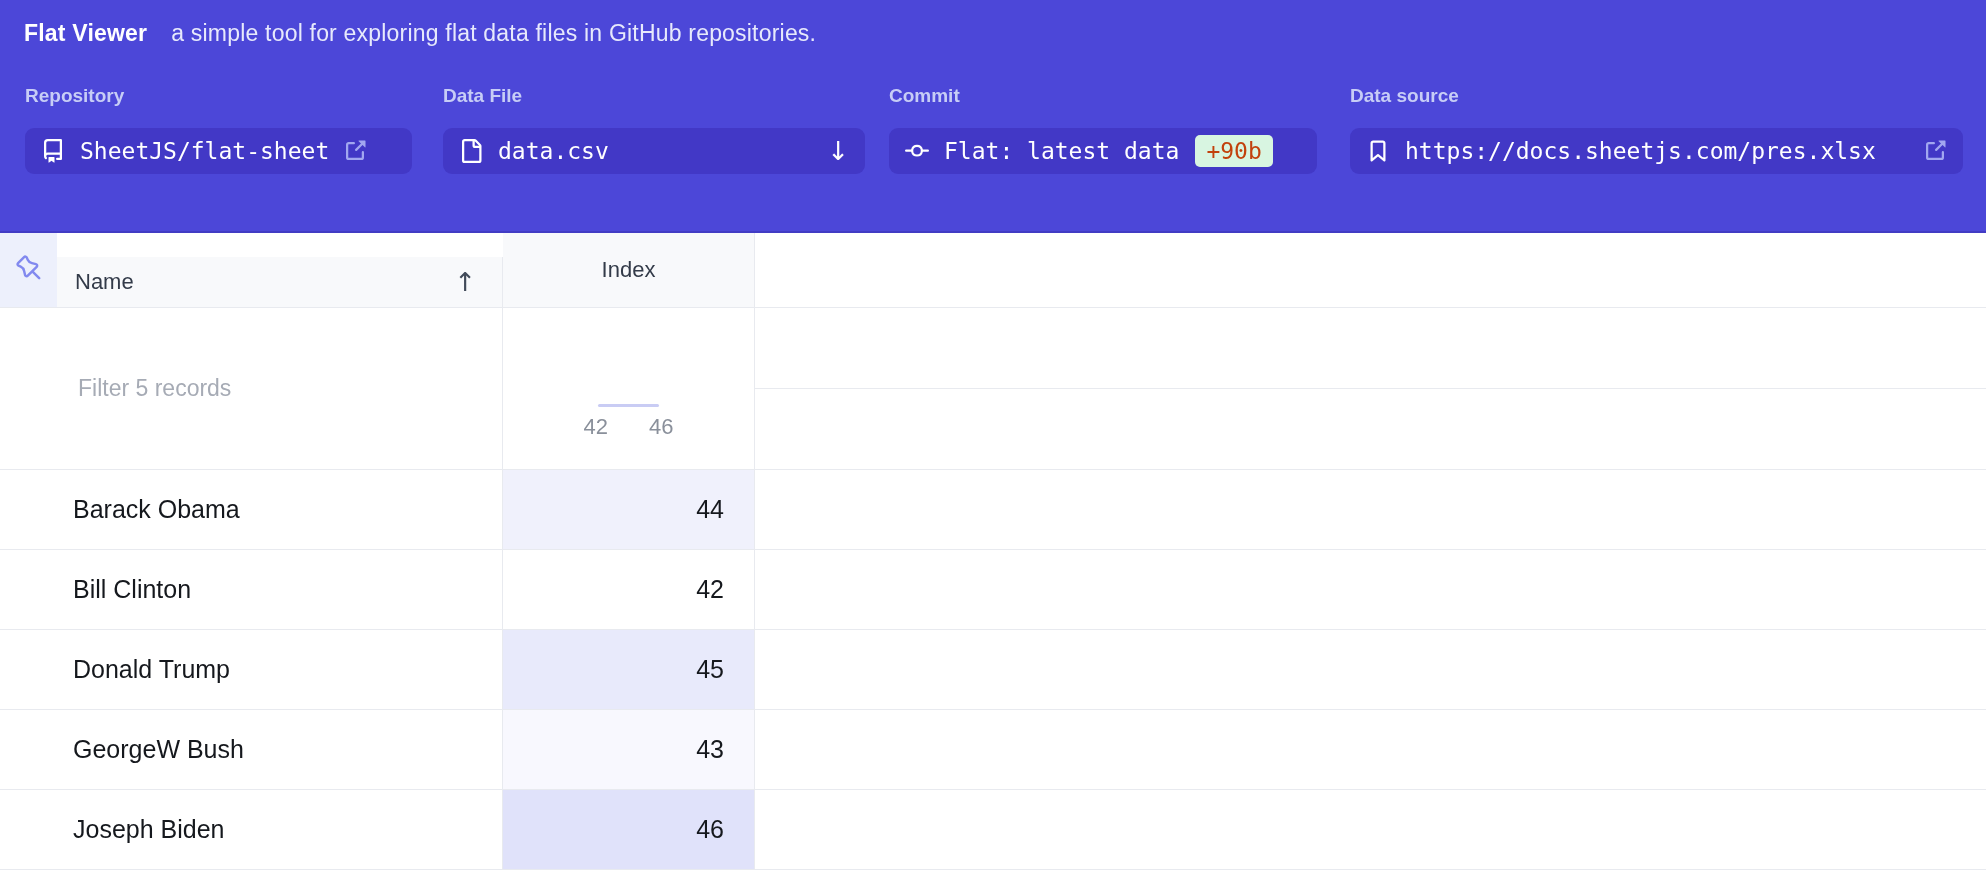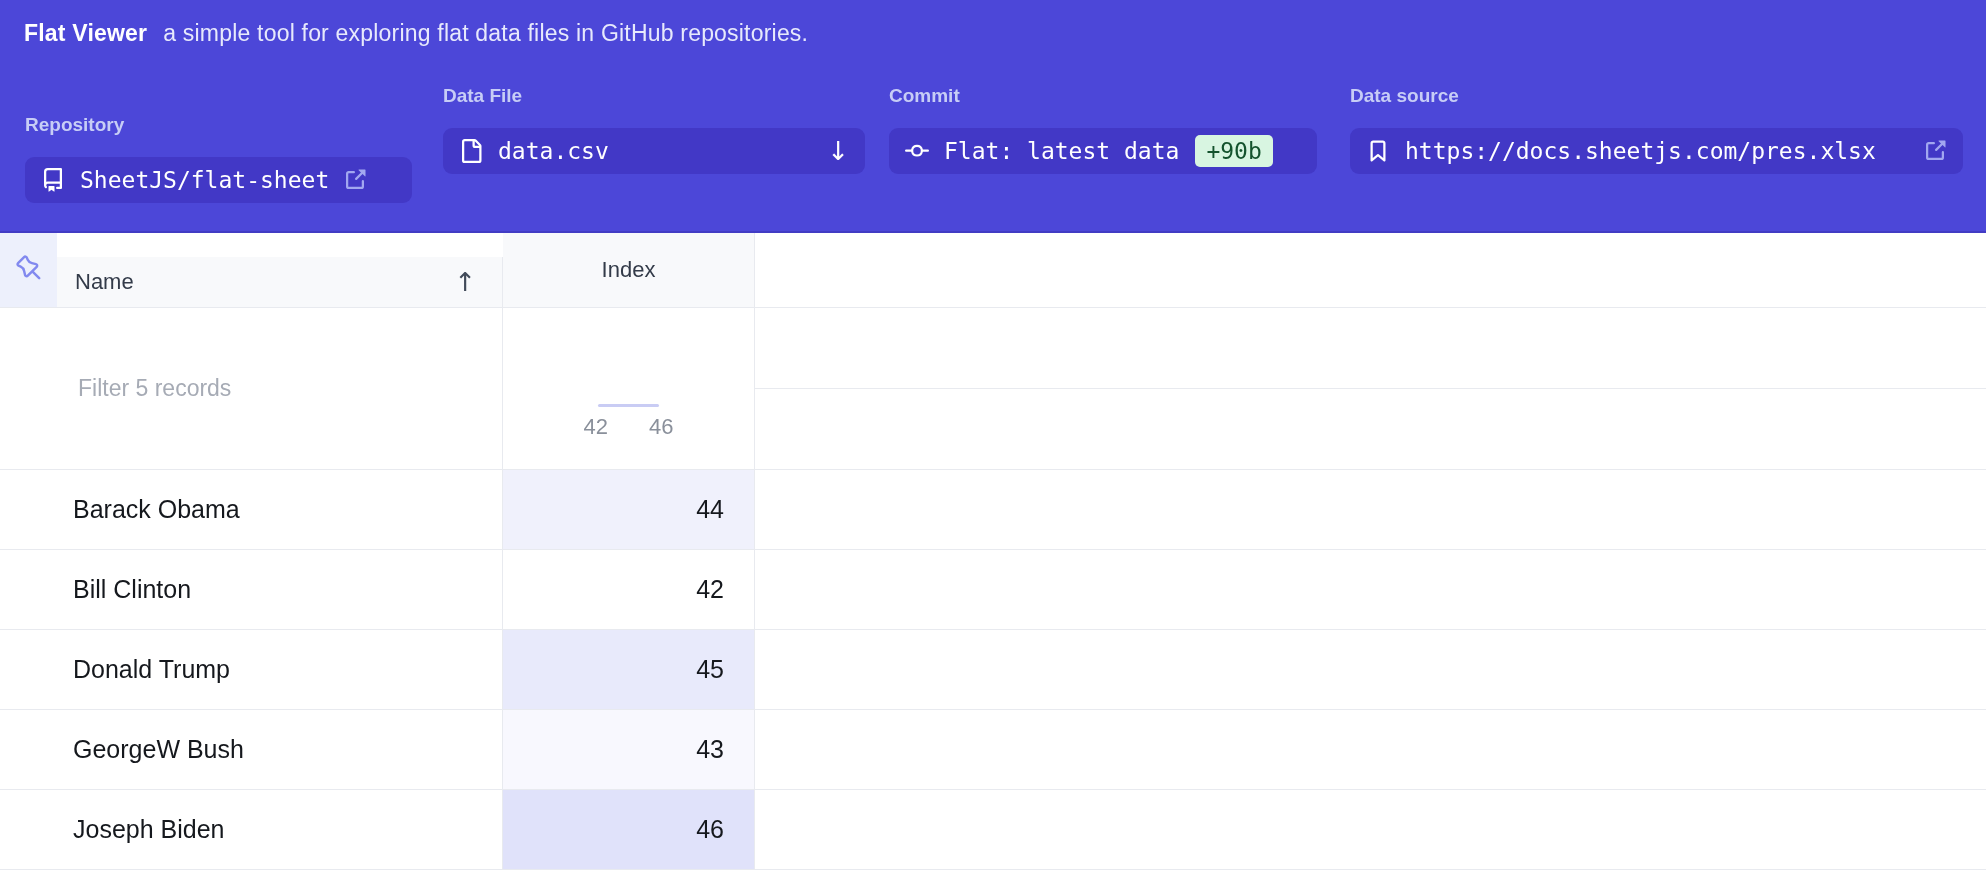--- a/index.html
+++ b/index.html
@@ -2,41 +2,41 @@
 <html><head>
 <meta charset="utf-8">
 <style>
   * { margin:0; padding:0; box-sizing:border-box; }
   html,body { width:1986px; height:888px; background:#ffffff; overflow:hidden;
               font-family:"Liberation Sans", sans-serif; }
 
   
   .app-header { height:233px; background:#4C47D8; border-bottom:2px solid #423CC4; }
   .title-line { padding:20px 0 0 24px; font-size:23px; color:#E7E9FC; letter-spacing:.2px; }
-  .title-line b { color:#ffffff; font-weight:700; margin-right:16px; }
+  .title-line b { color:#ffffff; font-weight:700; margin-right:24px; }
   .controls-row { display:flex; margin:38px 0 0 25px; }
   .control { display:flex; flex-direction:column; }
-  .control.c-repo   { width:387px; margin-right:31px;margin-top:29px; }
+  .control.c-repo   { width:387px; margin-right:31px; }
   .control.c-file   { width:422px; margin-right:24px; }
   .control.c-commit { width:428px; margin-right:33px; }
   .control.c-source { width:613px; }
   .control-label { font-size:19px; font-weight:700; color:#C7CDF6; margin-bottom:21px; }
   .control-button { height:46px; background:#4238C6; border-radius:9px; display:flex;
                     align-items:center; padding:16px 16px; cursor:pointer; }
   .control-button .btn-icon { width:24px; height:24px; flex:0 0 auto; margin-right:15px; }
   .control-button .btn-icon svg { width:24px; height:24px; display:block; fill:#ffffff; }
   .mono-value { font-family:"DejaVu Sans Mono", monospace; font-size:23px; color:#ffffff;
                 white-space:nowrap; }
   .trail-icon svg { width:24px; height:24px; display:block; fill:#A2A7F0; }
   .trail-near { margin-left:14px; }
   .trail-far  { margin-left:auto; }
   .down-arrow { margin-left:auto; color:#ffffff; font-size:26px; line-height:1;
                 font-family:"DejaVu Sans", sans-serif; }
   .badge { margin-left:16px; font-family:"DejaVu Sans Mono", monospace; font-size:23px;
-           color:#14532d; background:#D8F5E1; border-radius:5px; padding:3px 11px; }
+           color:#c2410c; background:#D8F5E1; border-radius:5px; padding:3px 11px; }
 
   
   .data-grid { display:grid; grid-template-columns:57px 446px 252px 1fr;
                grid-template-rows:75px 162px; grid-auto-rows:80px; background:#ffffff; }
   .cell { border-bottom:1px solid #E8EAEF; display:flex; align-items:center; }
   .v-border { border-right:1px solid #E8EAEF; }
 
   .pin-cell { background:#EDF0FC; justify-content:center; cursor:pointer; }
   .pin-cell svg { width:26px; height:26px; fill:#8289EF; }
   .th { background:#F8F9FB; color:#333B49; font-size:22px; cursor:pointer; }

